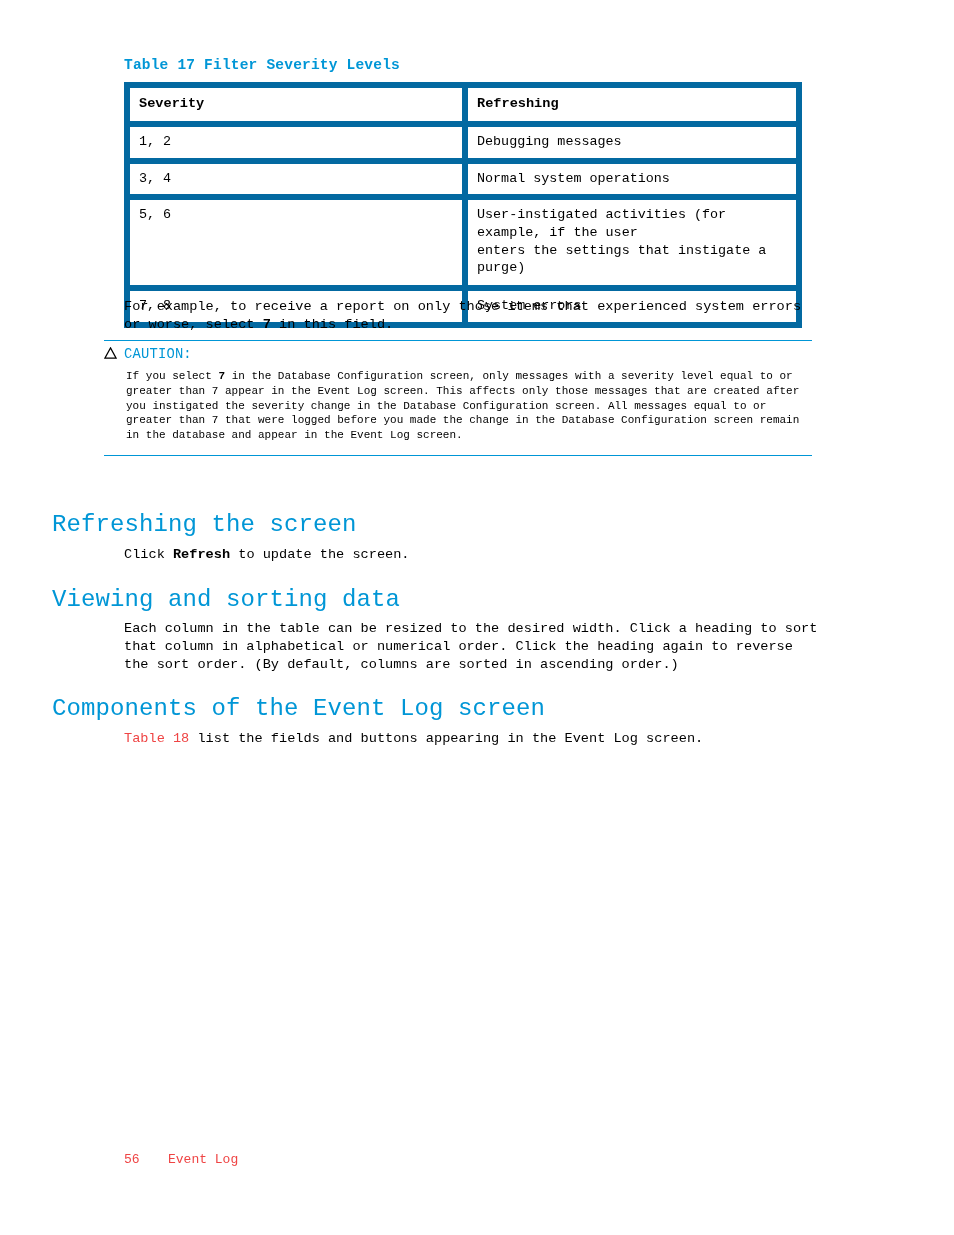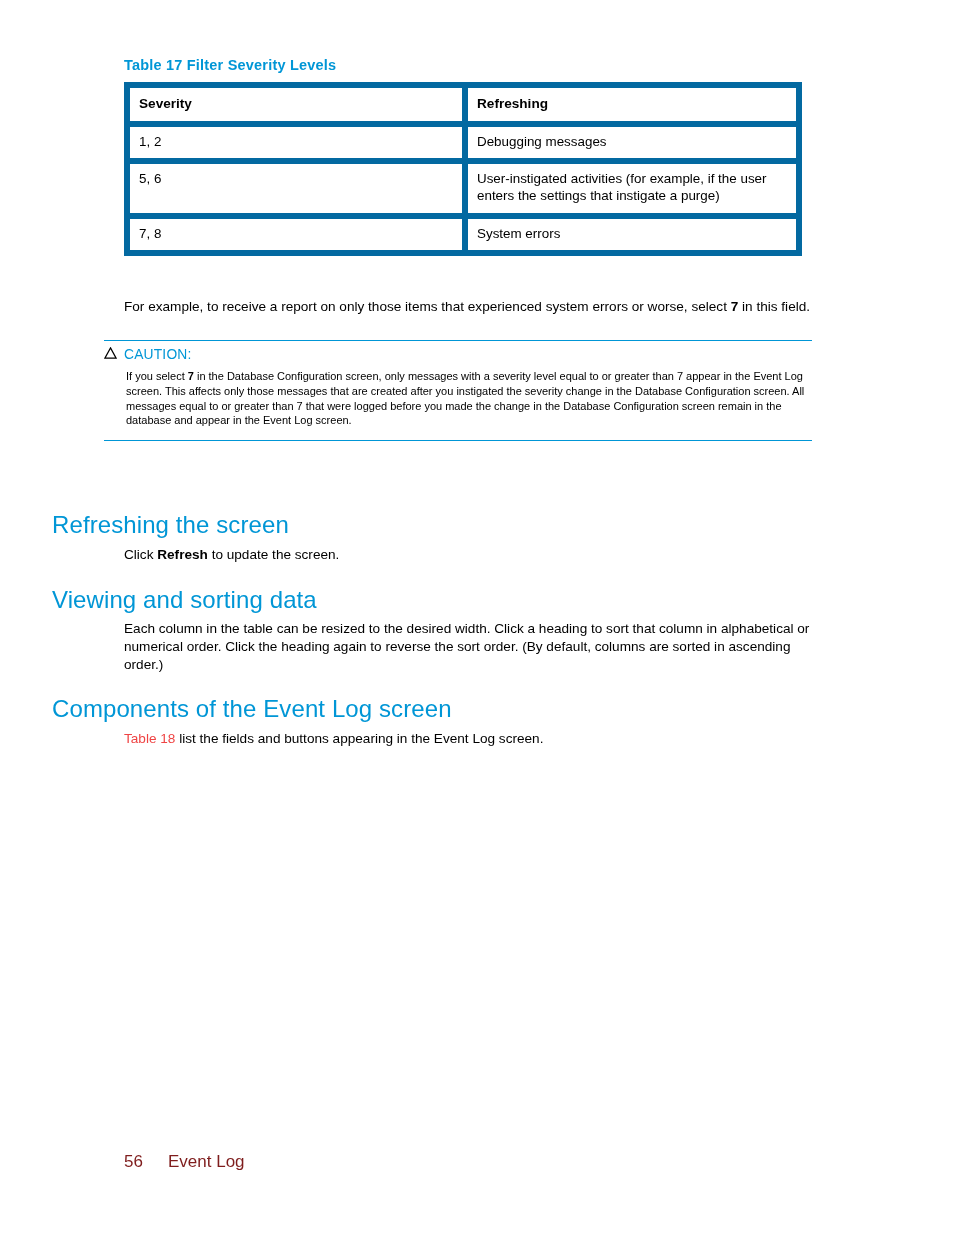--- a/index.html
+++ b/index.html
@@ -12,20 +12,21 @@
     font-family: "Liberation Sans", sans-serif;
     color: #000000;
   }
   .page {
     position: relative;
     width: 851px;
     height: 1235px;
     background: #ffffff;
     overflow: hidden;
     box-sizing: border-box;
+    font-family: Liberation Mono, monospace;
   }
 
   
   .table-caption {
     position: absolute;
     left: 124px;
     top: 57px;
     font-size: 14.5px;
     font-weight: bold;
     color: #0096D6;
@@ -147,22 +148,22 @@
 
   .xref {
     color: #ef4444;
   }
 
   
   .footer {
     position: absolute;
     left: 124px;
     top: 1152px;
-    font-size: 17px;
-    color: #7f1d1d;
+    font-size: 13px;
+    color: #ef4444;
     display: flex;
     gap: 0;
   }
   .footer-pageno { width: 44px; }
   .footer-title { }
 </style>
 </head>
 <body>
 
 <div class="page">
@@ -179,20 +180,26 @@
         <tr>
           <th>Severity</th>
           <th>Refreshing</th>
         </tr>
       </thead>
       <tbody>
         <tr>
           <td>1, 2</td>
           <td>
             <span class="cellline">Debugging messages</span>
+          </td>
+        </tr>
+        <tr>
+          <td>3, 4</td>
+          <td>
+            <span class="cellline">Normal system operations</span>
           </td>
         </tr>
         <tr class="row-tall">
           <td>5, 6</td>
           <td>
             <span class="cellline">User-instigated activities (for example, if the user</span>
             <span class="cellline">enters the settings that instigate a purge)</span>
           </td>
         </tr>
         <tr>

